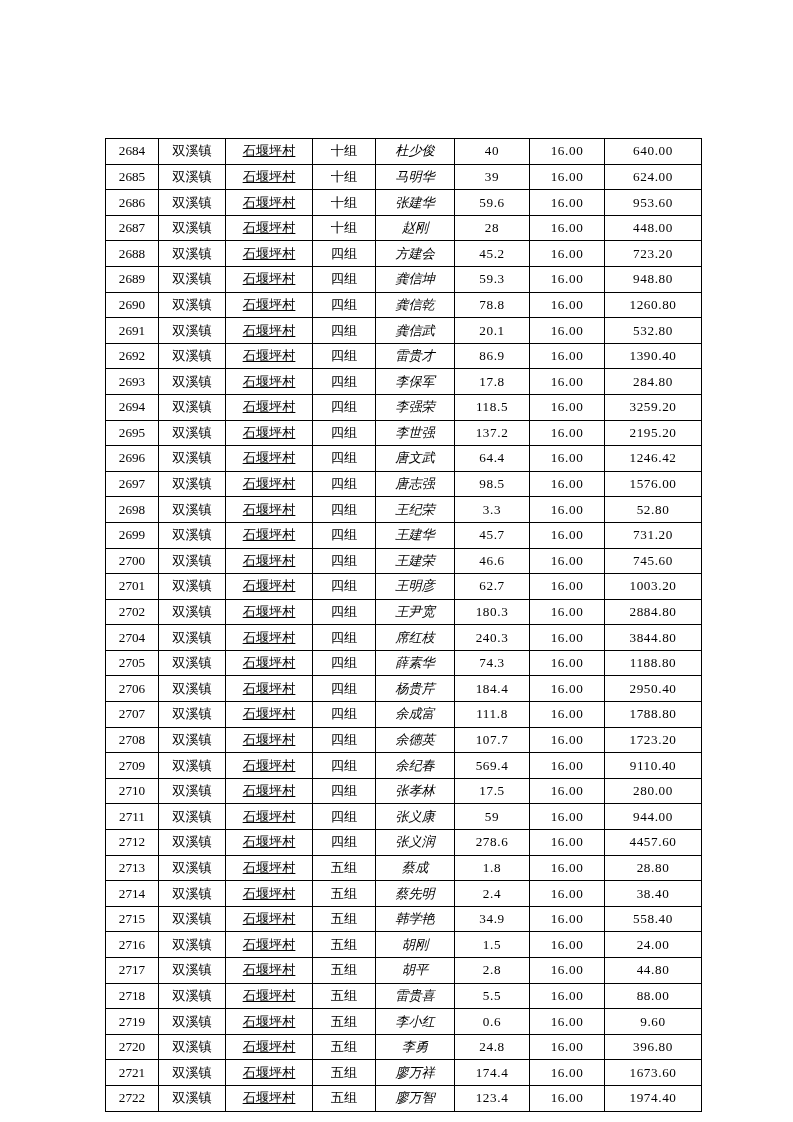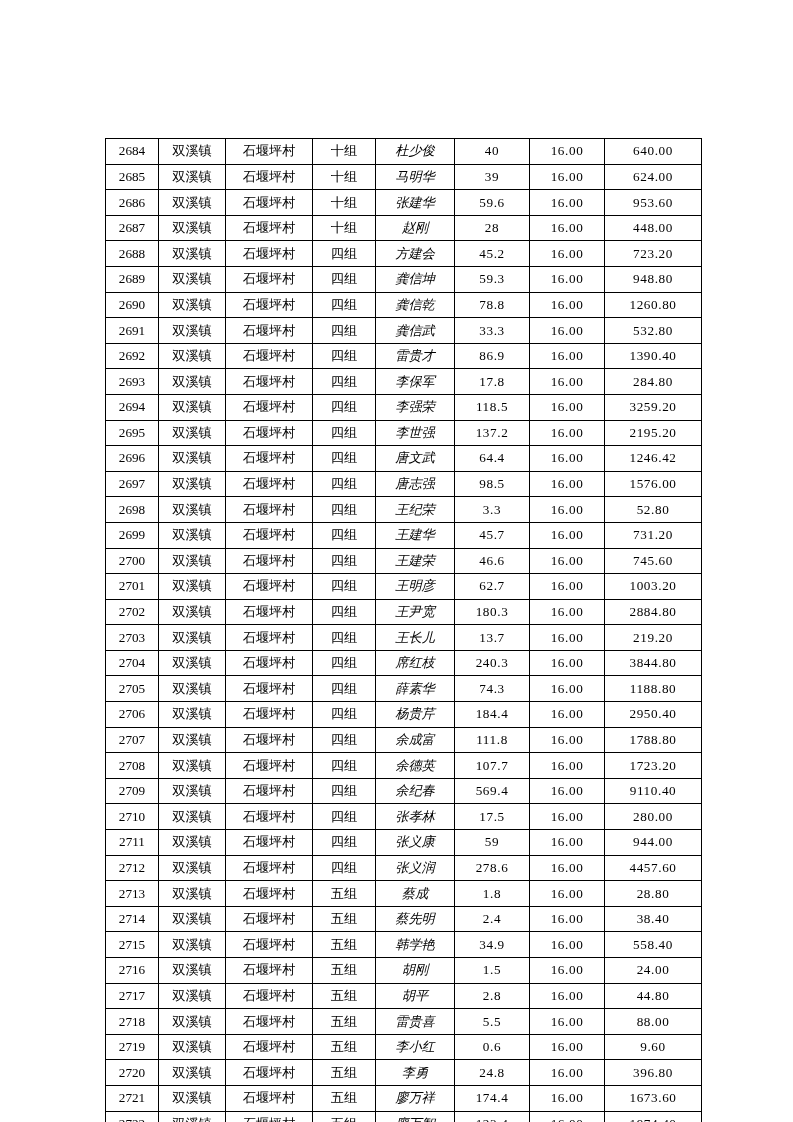--- a/index.html
+++ b/index.html
@@ -39,21 +39,21 @@
     padding: 0 2px;
     text-align: center;
     vertical-align: middle;
     font-size: 13.2px;
     line-height: 1.05;
     white-space: nowrap;
     overflow: hidden;
   }
   td.c-id      { width: 48px;  font-family: "Liberation Serif", serif; }
   td.c-town    { width: 62px;  font-family: "DejaVu Sans", sans-serif; font-size: 12.6px; }
-  td.c-village { width: 82px;  font-family: "DejaVu Sans", sans-serif; font-size: 12.6px; }
+  td.c-village { width: 82px;  font-family: "DejaVu Sans", sans-serif; font-size: 12.6px; text-decoration: underline; }
   td.c-group   { width: 58px;  font-family: "DejaVu Sans", sans-serif; font-size: 12.6px; }
   td.c-name    { width: 74px;  font-family: "DejaVu Sans", sans-serif; font-size: 12.6px; font-style: italic; }
   td.c-area    { width: 70px;  font-family: "Liberation Serif", serif; letter-spacing: 0.6px; }
   td.c-rate    { width: 70px;  font-family: "Liberation Serif", serif; letter-spacing: 0.6px; }
   td.c-amount  { width: 92px;  font-family: "Liberation Serif", serif; letter-spacing: 0.6px; }
 </style>
 </head>
 <body>
 
 <div class="page">
@@ -129,21 +129,21 @@
             <td class="c-area">78.8</td>
             <td class="c-rate">16.00</td>
             <td class="c-amount">1260.80</td>
           </tr>
           <tr>
             <td class="c-id">2691</td>
             <td class="c-town">双溪镇</td>
             <td class="c-village">石堰坪村</td>
             <td class="c-group">四组</td>
             <td class="c-name">龚信武</td>
-            <td class="c-area">33.3</td>
+            <td class="c-area">20.1</td>
             <td class="c-rate">16.00</td>
             <td class="c-amount">532.80</td>
           </tr>
           <tr>
             <td class="c-id">2692</td>
             <td class="c-town">双溪镇</td>
             <td class="c-village">石堰坪村</td>
             <td class="c-group">四组</td>
             <td class="c-name">雷贵才</td>
             <td class="c-area">86.9</td>
@@ -242,30 +242,20 @@
           </tr>
           <tr>
             <td class="c-id">2702</td>
             <td class="c-town">双溪镇</td>
             <td class="c-village">石堰坪村</td>
             <td class="c-group">四组</td>
             <td class="c-name">王尹宽</td>
             <td class="c-area">180.3</td>
             <td class="c-rate">16.00</td>
             <td class="c-amount">2884.80</td>
-          </tr>
-          <tr>
-            <td class="c-id">2703</td>
-            <td class="c-town">双溪镇</td>
-            <td class="c-village">石堰坪村</td>
-            <td class="c-group">四组</td>
-            <td class="c-name">王长儿</td>
-            <td class="c-area">13.7</td>
-            <td class="c-rate">16.00</td>
-            <td class="c-amount">219.20</td>
           </tr>
           <tr>
             <td class="c-id">2704</td>
             <td class="c-town">双溪镇</td>
             <td class="c-village">石堰坪村</td>
             <td class="c-group">四组</td>
             <td class="c-name">席红枝</td>
             <td class="c-area">240.3</td>
             <td class="c-rate">16.00</td>
             <td class="c-amount">3844.80</td>

